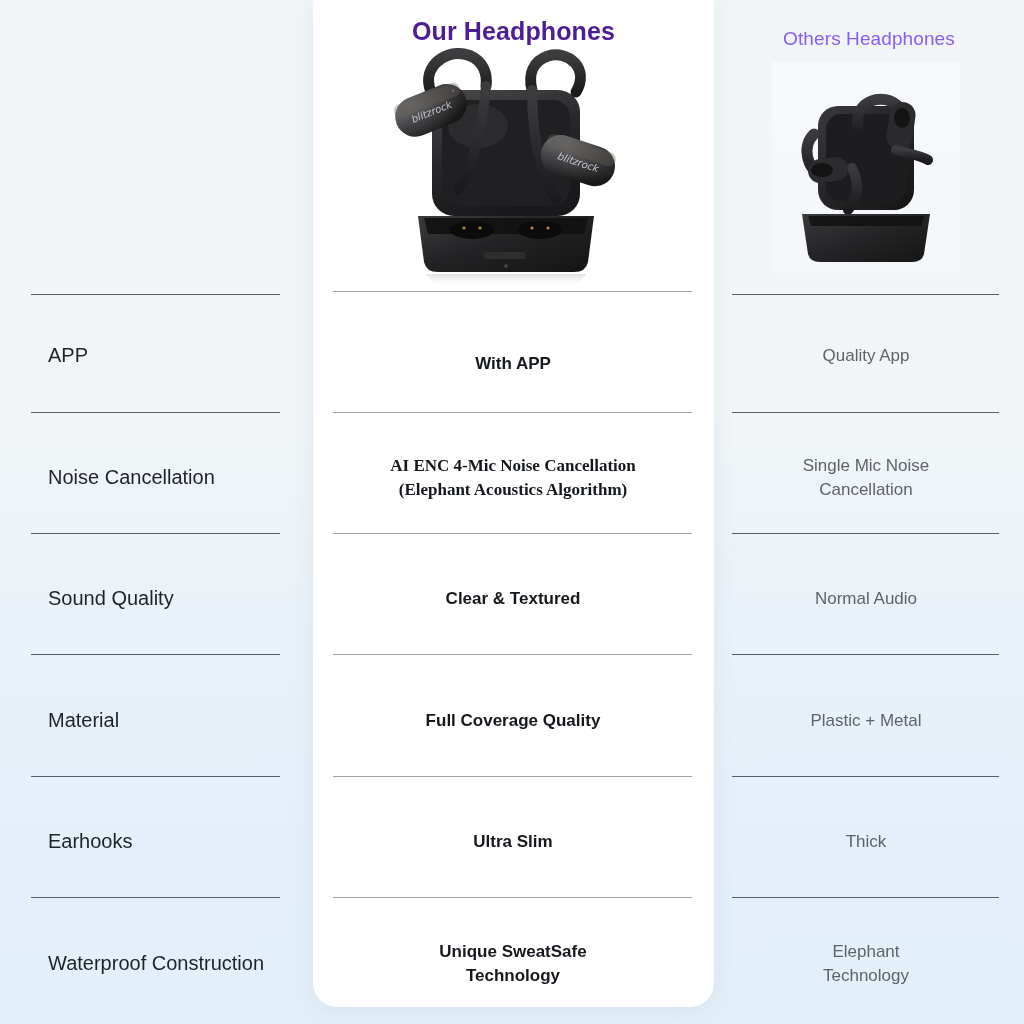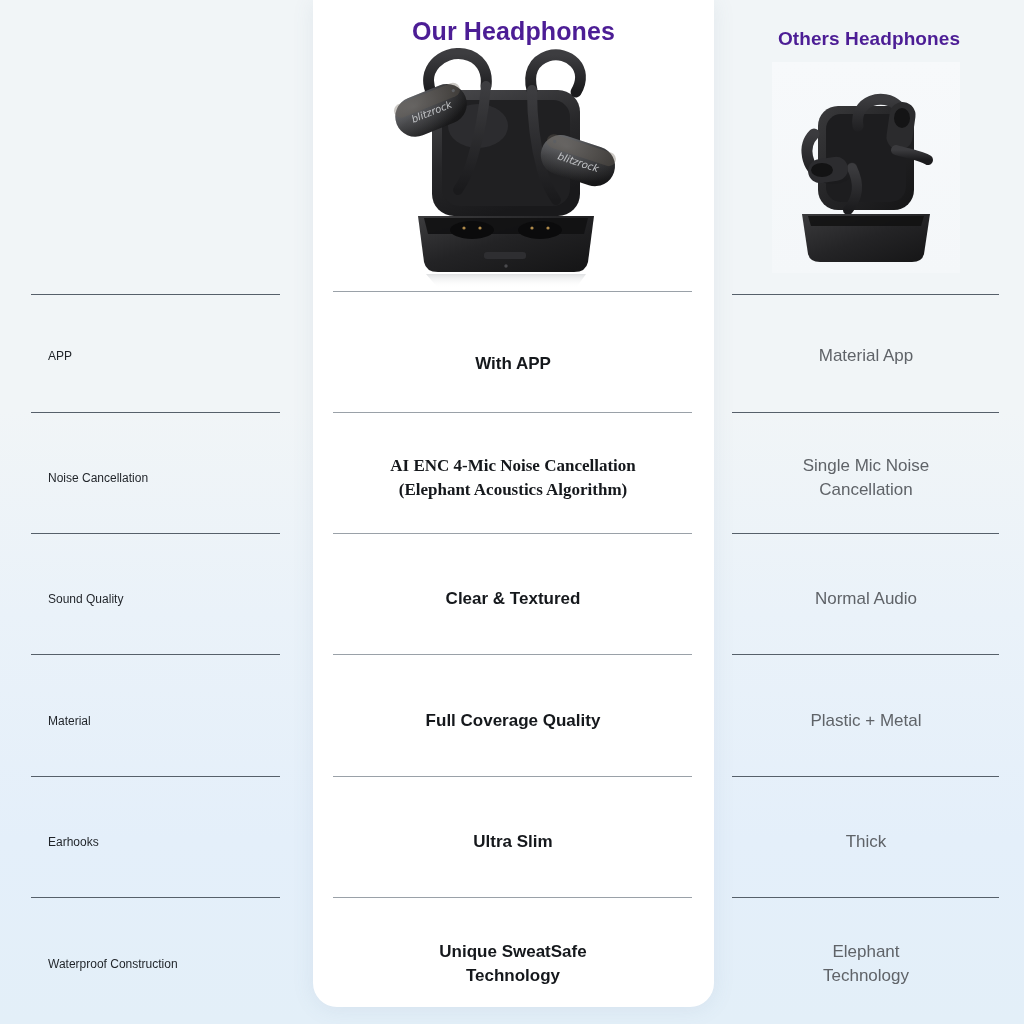--- a/index.html
+++ b/index.html
@@ -23,36 +23,36 @@
   }
 
   
   .col{position:absolute;top:0;height:1024px;}
   .col-mid{left:313px;width:401px;}
   .col-right{left:714px;width:310px;}
 
   
   .hdr{position:absolute;width:100%;text-align:center;}
   .hdr-mid{top:17px;font-size:25px;font-weight:bold;color:#4c1d95;letter-spacing:.1px;}
-  .hdr-right{top:28px;font-size:19px;font-weight:bold;color:#4c1d95;letter-spacing:.1px;}
+  .hdr-right{top:28px;font-size:19px;font-weight:normal;color:#8b5cf6;letter-spacing:.1px;}
 
   
   .prod-mid{position:absolute;left:50%;transform:translateX(-50%);top:48px;width:268px;height:240px;}
   .prod-right{
     position:absolute;left:772px;top:62px;width:188px;height:211px;
     background:linear-gradient(180deg,#f7f9fb 0%,#f4f7f9 100%);
   }
   .prod-right svg,.prod-mid svg{display:block;width:100%;height:100%;}
 
   
   .row{position:absolute;left:0;width:1024px;}
   .cell{position:absolute;display:flex;align-items:center;}
   .cell-left{
     left:48px;width:230px;justify-content:flex-start;
-    font-size:12px;color:#1f2328;line-height:1.38;
+    font-size:20px;color:#1f2328;line-height:1.38;
   }
   .cell-mid{
     left:333px;width:360px;justify-content:center;text-align:center;
     font-size:17px;font-weight:bold;color:#15181c;line-height:1.42;
   }
   .cell-right{
     left:732px;width:268px;justify-content:center;text-align:center;
     font-size:17px;color:#5f6368;line-height:1.42;
   }
   .cell span{display:block;width:100%;}
@@ -187,21 +187,21 @@
   <div class="div-line dl-right" style="top:294px;"></div>
 
   <div class="row">
     <div class="cell cell-left" style="top:336px;height:40px;">
       <span>APP</span>
     </div>
     <div class="cell cell-mid" style="top:336px;height:40px;align-items:flex-end;">
       <span>With APP</span>
     </div>
     <div class="cell cell-right" style="top:336px;height:40px;">
-      <span>Material  App</span>
+      <span>Quality  App</span>
     </div>
   </div>
   <div class="div-line dl-left" style="top:412px;"></div>
   <div class="div-line dl-mid" style="top:412px;"></div>
   <div class="div-line dl-right" style="top:412px;"></div>
 
   <div class="row">
     <div class="cell cell-left" style="top:458px;height:40px;">
       <span>Noise Cancellation</span>
     </div>

